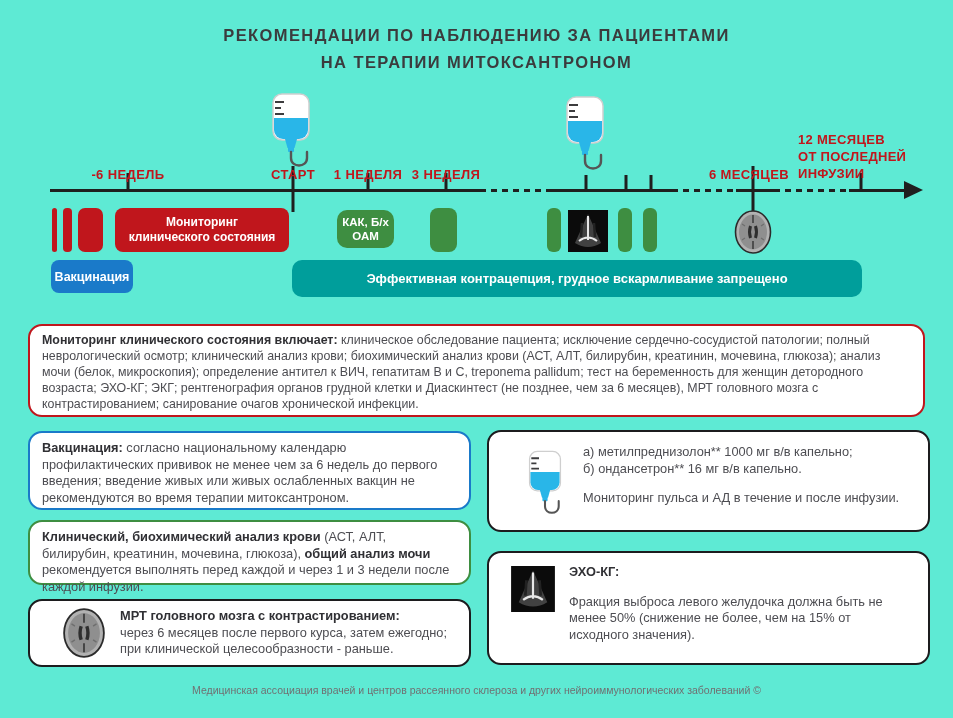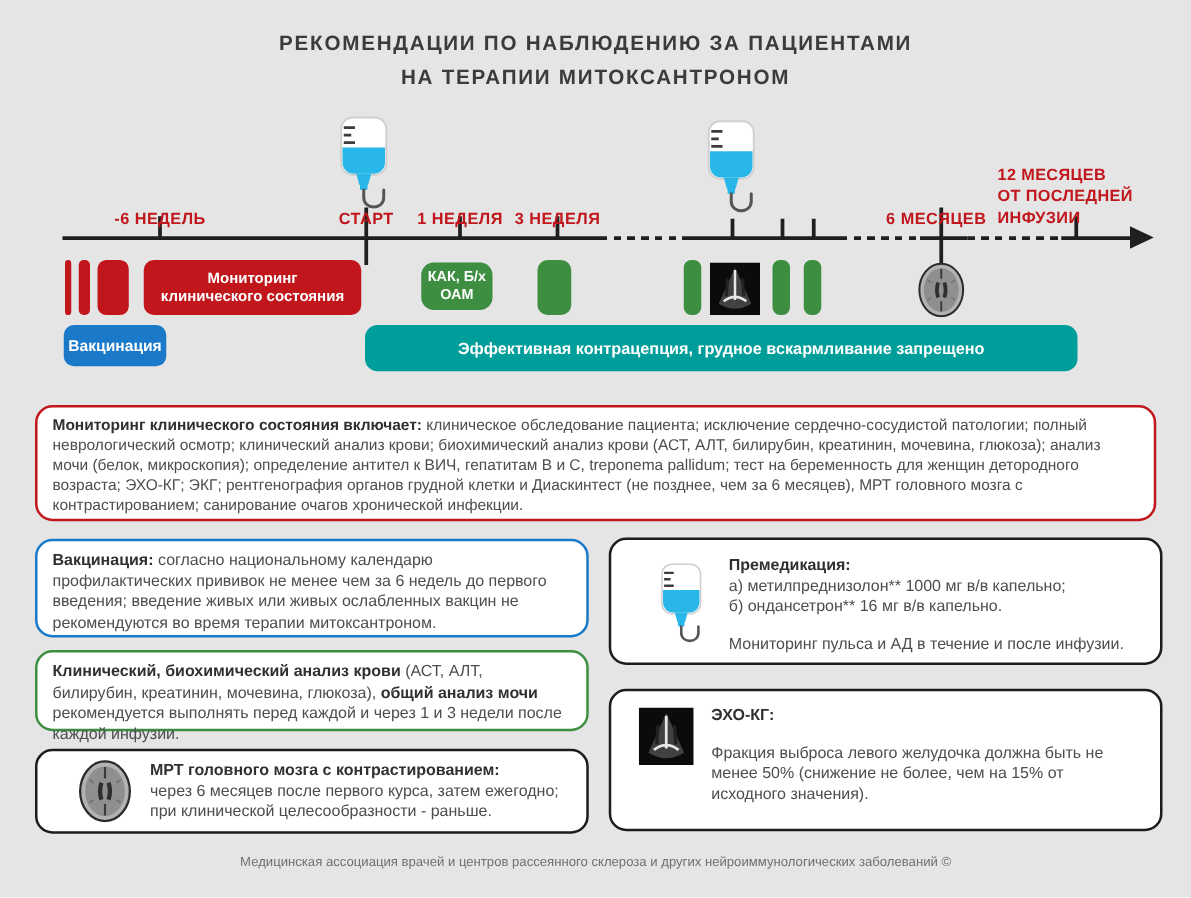--- a/index.html
+++ b/index.html
@@ -1,20 +1,20 @@
 <!DOCTYPE html>
 <html><head>
 <meta charset="utf-8">
 <style>
   :root{
     --red:#c0161c; --green:#3e8e41; --blue:#1a7ac9; --teal:#009e9b;
     --dark:#3b3b3d; --txt:#4d4d52; --black:#1f1f1f; --cyan:#29b6e8;
   }
   html,body{margin:0;padding:0;background:#fff;}
-  .canvas{position:relative;width:953px;height:718px;background:#e5e5e5;overflow:hidden;
+  .canvas{position:relative;width:953px;height:718px;background:#5eead4;overflow:hidden;
           font-family:"Liberation Sans",sans-serif;}
 
   
   .title{position:absolute;top:22px;left:0;width:100%;text-align:center;color:var(--dark);
          font-weight:700;font-size:16.5px;letter-spacing:1.4px;line-height:27px;text-transform:uppercase;}
 
   
   .seg{position:absolute;top:189px;height:3px;background:var(--black);}
   .seg.dash{background:repeating-linear-gradient(90deg,var(--black) 0 6px,transparent 6px 11px);}
   .tick{position:absolute;width:3px;background:var(--black);transform:translateX(-50%);}
@@ -185,21 +185,20 @@
   <div class="note note-black note-flex" style="left:487px;top:430px;width:443px;height:102px;">
     <svg class="icon-col" style="margin-left:18px;margin-top:8px;" width="48" height="70" viewBox="0 0 56 80">
       <rect x="10" y="2" width="36" height="46" rx="9" fill="#ffffff" stroke="#cfcfcf" stroke-width="1.5"></rect>
       <path d="M11 26 h34 v12 a9 9 0 0 1 -9 9 h-16 a9 9 0 0 1 -9 -9 z" fill="#29b6e8"></path>
       <path d="M12 10 h9 M12 16 h6 M12 22 h9" stroke="#3c3c3e" stroke-width="2.2"></path>
       <path d="M22 47 h12 l-2.5 9 h-7 z" fill="#29b6e8"></path>
       <rect x="25" y="55" width="6" height="5" rx="1" fill="#29b6e8"></rect>
       <path d="M28 60 v6 c0 10 16 10 16 0 v-6" stroke="#555" stroke-width="2.4" fill="none" stroke-linecap="round"></path>
     </svg>
     <div style="margin-top:3px;">
-      <div class="bld">Премедикация:</div>
       <div>а) метилпреднизолон** 1000 мг в/в капельно;</div>
       <div>б) ондансетрон** 16 мг в/в капельно.</div>
       <div class="spacer"></div>
       <div>Мониторинг пульса и АД в течение и после инфузии.</div>
     </div>
   </div>
 
   <div class="note note-black note-flex" style="left:487px;top:551px;width:443px;height:114px;">
     <svg class="icon-col" style="margin-left:8px;margin-top:4px;" width="44" height="46" viewBox="0 0 40 42">
       <rect width="40" height="42" fill="#0b0b0b"></rect>

